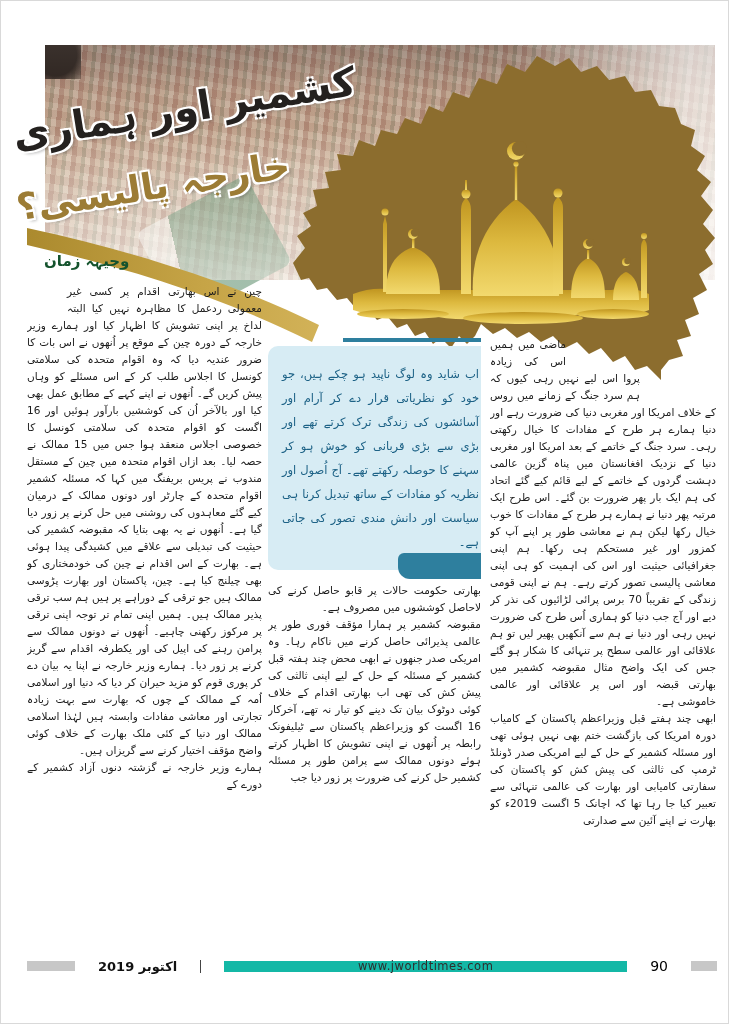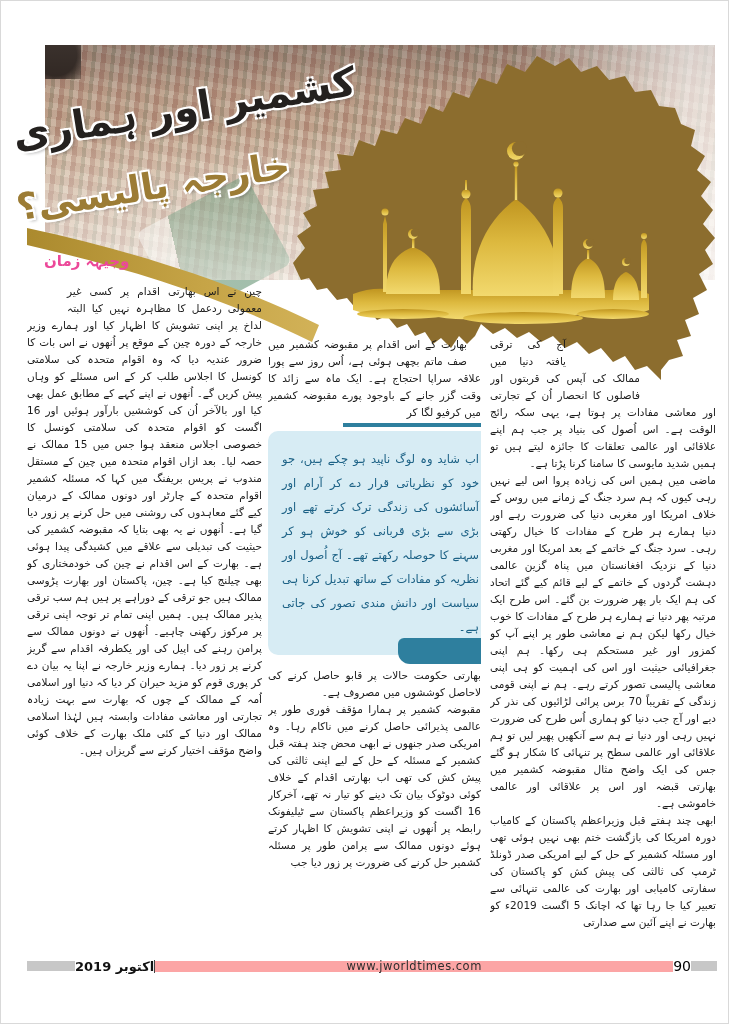--- a/index.html
+++ b/index.html
@@ -39,21 +39,21 @@
   
   .title{
     position:absolute; direction:rtl; white-space:nowrap; font-weight:bold;
     transform:rotate(-9deg); letter-spacing:1px;
     text-shadow:2px 2px 0 #fff,-2px -2px 0 #fff,2px -2px 0 #fff,-2px 2px 0 #fff,0 0 4px #fff,3px 3px 3px rgba(0,0,0,.25);
   }
   .title-l1{top:58px; right:372px; font-size:40px; color:#24211f;}
   .title-l2{top:140px; right:438px; font-size:37px; color:#9c7c35;}
   .author{
     position:absolute; top:252px; left:44px; direction:rtl;
-    font-size:15px; font-weight:bold; color:#ec4899;
+    font-size:15px; font-weight:bold; color:#14532d;
   }
   
   .col{
     position:absolute; direction:rtl; text-align:justify;
     font-size:10.5px; line-height:17px; color:#1c1c1c; overflow:hidden;
   }
   .col p{margin:0;}
   .col-right{left:490px; top:336px; width:226px; height:606px;}
   .col-mid  {left:268px; top:336px; width:213px; height:618px;}
   .col-left {left:27px;  top:283px; width:235px; height:652px;}
@@ -74,29 +74,29 @@
     border-top:4px solid #2e7f9e; border-right:4px solid #2e7f9e;
     border-radius:0 16px 0 0;
   }
   .quote::after{
     content:""; position:absolute; bottom:-9px; right:-8px; width:46%; height:26px;
     background:#2e7f9e; border-radius:6px 12px 12px 12px; z-index:-1;
   }
   
   .footer{
     position:absolute; left:27px; top:957px; width:690px; height:18px;
-    display:flex; align-items:center; gap:0;
+    display:flex; align-items:center; gap:23px;
   }
   .fbar{background:#c7c7c7; height:10px;}
   .fbar-s1{width:48px;}
   .fbar-s2{width:26px;}
   .fdate{direction:rtl; font-size:13px; font-weight:bold; color:#111; white-space:nowrap;}
   .fsep{width:1px; height:13px; background:#444;}
   .fbar-long{
-    flex:1; height:11px; background:#fca5a5;
+    flex:1; height:11px; background:#14b8a6;
     display:flex; align-items:center; justify-content:center;
   }
   .fsite{font-size:11.5px; color:#2e2e2e; line-height:11px; letter-spacing:.5px;}
   .fpage{font-size:14px; font-weight:normal; color:#000;}
 </style>
 </head>
 <body>
 
 <div class="page">
 
@@ -163,39 +163,38 @@
     </svg>
 
     <h1 class="title title-l1">کشمیر اور ہماری</h1>
     <h1 class="title title-l2">خارجہ پالیسی؟</h1>
     <div class="author">وجیہہ زمان</div>
   </div>
 
   <div class="col col-right">
     <span class="fl-r sp-r1"></span>
     <span class="fl-r sp-r2"></span>
-    <p>آج کی ترقی یافتہ دنیا میں ممالک کی آپس کی قربتوں اور فاصلوں کا انحصار اُن کے تجارتی اور معاشی مفادات پر ہوتا ہے، یہی سکہ رائج الوقت ہے۔ اس اُصول کی بنیاد پر جب ہم اپنے علاقائی اور عالمی تعلقات کا جائزہ لیتے ہیں تو ہمیں شدید مایوسی کا سامنا کرنا پڑتا ہے۔</p>
     <p>ماضی میں ہمیں اس کی زیادہ پروا اس لیے نہیں رہی کیوں کہ ہم سرد جنگ کے زمانے میں روس کے خلاف امریکا اور مغربی دنیا کی ضرورت رہے اور دنیا ہمارے ہر طرح کے مفادات کا خیال رکھتی رہی۔ سرد جنگ کے خاتمے کے بعد امریکا اور مغربی دنیا کے نزدیک افغانستان میں پناہ گزین عالمی دہشت گردوں کے خاتمے کے لیے قائم کیے گئے اتحاد کی ہم ایک بار پھر ضرورت بن گئے۔ اس طرح ایک مرتبہ پھر دنیا نے ہمارے ہر طرح کے مفادات کا خوب خیال رکھا لیکن ہم نے معاشی طور پر اپنے آپ کو کمزور اور غیر مستحکم ہی رکھا۔ ہم اپنی جغرافیائی حیثیت اور اس کی اہمیت کو ہی اپنی معاشی پالیسی تصور کرتے رہے۔ ہم نے اپنی قومی زندگی کے تقریباً 70 برس پرائی لڑائیوں کی نذر کر دیے اور آج جب دنیا کو ہماری اُس طرح کی ضرورت نہیں رہی اور دنیا نے ہم سے آنکھیں پھیر لیں تو ہم علاقائی اور عالمی سطح پر تنہائی کا شکار ہو گئے جس کی ایک واضح مثال مقبوضہ کشمیر میں بھارتی قبضہ اور اس پر علاقائی اور عالمی خاموشی ہے۔</p>
     <p>ابھی چند ہفتے قبل وزیراعظم پاکستان کے کامیاب دورہ امریکا کی بازگشت ختم بھی نہیں ہوئی تھی اور مسئلہ کشمیر کے حل کے لیے امریکی صدر ڈونلڈ ٹرمپ کی ثالثی کی پیش کش کو پاکستان کی سفارتی کامیابی اور بھارت کی عالمی تنہائی سے تعبیر کیا جا رہا تھا کہ اچانک 5 اگست 2019ء کو بھارت نے اپنے آئین سے صدارتی</p>
   </div>
 
   <div class="col col-mid">
     <span class="fl-r sp-m1"></span>
-    <p>بھارت کے اس اقدام پر مقبوضہ کشمیر میں صف ماتم بچھی ہوئی ہے، اُس روز سے پورا علاقہ سراپا احتجاج ہے۔ ایک ماہ سے زائد کا وقت گزر جانے کے باوجود پورے مقبوضہ کشمیر میں کرفیو لگا کر</p>
     <div class="quote">
       
       <span>اب شاید وہ لوگ ناپید ہو چکے ہیں، جو خود کو نظریاتی قرار دے کر آرام اور آسائشوں کی زندگی ترک کرتے تھے اور بڑی سے بڑی قربانی کو خوش ہو کر سہنے کا حوصلہ رکھتے تھے۔ آج اُصول اور نظریہ کو مفادات کے ساتھ تبدیل کرنا ہی سیاست اور دانش مندی تصور کی جاتی ہے۔</span>
     </div>
     <p>بھارتی حکومت حالات پر قابو حاصل کرنے کی لاحاصل کوششوں میں مصروف ہے۔</p>
     <p>مقبوضہ کشمیر پر ہمارا مؤقف فوری طور پر عالمی پذیرائی حاصل کرنے میں ناکام رہا۔ وہ امریکی صدر جنھوں نے ابھی محض چند ہفتہ قبل کشمیر کے مسئلہ کے حل کے لیے اپنی ثالثی کی پیش کش کی تھی اب بھارتی اقدام کے خلاف کوئی دوٹوک بیان تک دینے کو تیار نہ تھے، آخرکار 16 اگست کو وزیراعظم پاکستان سے ٹیلیفونک رابطہ پر اُنھوں نے اپنی تشویش کا اظہار کرتے ہوئے دونوں ممالک سے پرامن طور پر مسئلہ کشمیر حل کرنے کی ضرورت پر زور دیا جب</p>
   </div>
 
   <div class="col col-left">
     <span class="fl-l sp-l1"></span>
     <p>چین نے اس بھارتی اقدام پر کسی غیر معمولی ردعمل کا مظاہرہ نہیں کیا البتہ لداخ پر اپنی تشویش کا اظہار کیا اور ہمارے وزیر خارجہ کے دورہ چین کے موقع پر اُنھوں نے اس بات کا ضرور عندیہ دیا کہ وہ اقوام متحدہ کی سلامتی کونسل کا اجلاس طلب کر کے اس مسئلے کو وہاں پیش کریں گے۔ اُنھوں نے اپنے کہے کے مطابق عمل بھی کیا اور بالآخر اُن کی کوششیں بارآور ہوئیں اور 16 اگست کو اقوام متحدہ کی سلامتی کونسل کا خصوصی اجلاس منعقد ہوا جس میں 15 ممالک نے حصہ لیا۔ بعد ازاں اقوام متحدہ میں چین کے مستقل مندوب نے پریس بریفنگ میں کہا کہ مسئلہ کشمیر اقوام متحدہ کے چارٹر اور دونوں ممالک کے درمیان کیے گئے معاہدوں کی روشنی میں حل کرنے پر زور دیا گیا ہے۔ اُنھوں نے یہ بھی بتایا کہ مقبوضہ کشمیر کی حیثیت کی تبدیلی سے علاقے میں کشیدگی پیدا ہوئی ہے۔ بھارت کے اس اقدام نے چین کی خودمختاری کو بھی چیلنج کیا ہے۔ چین، پاکستان اور بھارت پڑوسی ممالک ہیں جو ترقی کے دوراہے پر ہیں ہم سب ترقی پذیر ممالک ہیں۔ ہمیں اپنی تمام تر توجہ اپنی ترقی پر مرکوز رکھنی چاہیے۔ اُنھوں نے دونوں ممالک سے پرامن رہنے کی اپیل کی اور یکطرفہ اقدام سے گریز کرنے پر زور دیا۔ ہمارے وزیر خارجہ نے اپنا یہ بیان دے کر پوری قوم کو مزید حیران کر دیا کہ دنیا اور اسلامی اُمہ کے ممالک کے چوں کہ بھارت سے بہت زیادہ تجارتی اور معاشی مفادات وابستہ ہیں لہٰذا اسلامی ممالک اور دنیا کے کئی ملک بھارت کے خلاف کوئی واضح مؤقف اختیار کرنے سے گریزاں ہیں۔</p>
+    <p>ہمارے وزیر خارجہ نے گزشتہ دنوں آزاد کشمیر کے دورے کے</p>
   </div>
 
   <div class="footer">
     <div class="fbar fbar-s1"></div>
     <div class="fdate">اکتوبر 2019</div>
     <div class="fsep"></div>
     <div class="fbar-long">
       <span class="fsite">www.jworldtimes.com</span>
     </div>
     <div class="fpage">90</div>

